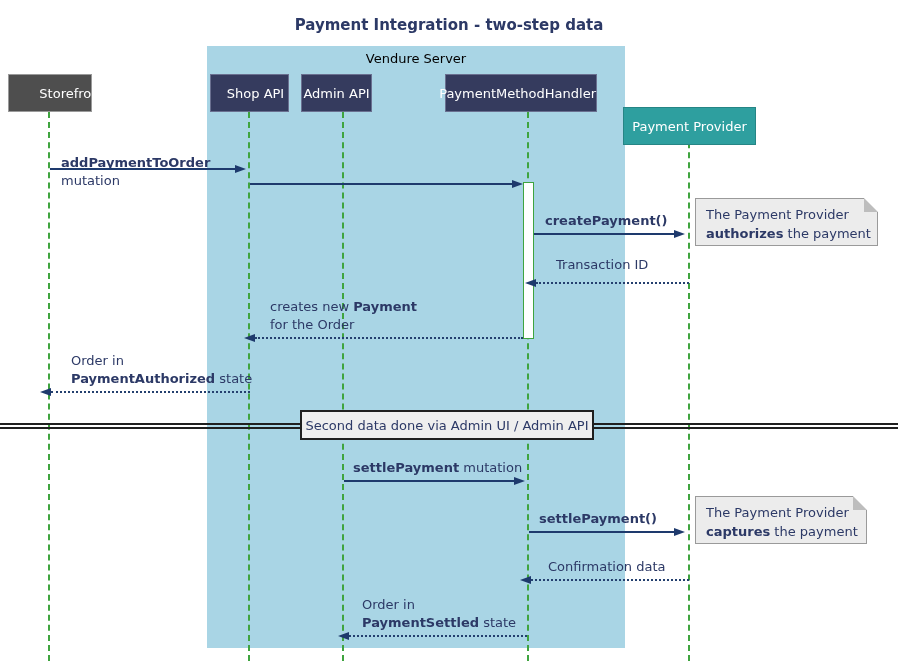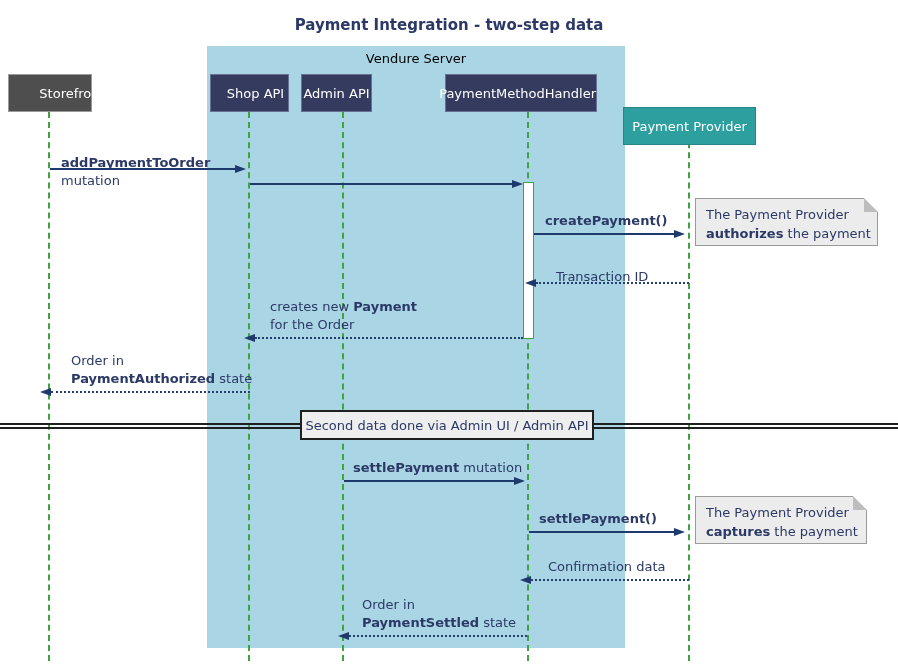--- a/index.html
+++ b/index.html
@@ -128,21 +128,21 @@
   <div class="arr solid" style="left:534px;top:233px;width:140px;">
       <i class="hr"></i>
     </div>
 
   <div class="note" style="left:695px;top:198px;width:183px;height:48px;">
     <span class="fold"></span>
     <span>The Payment Provider</span><br>
     <span class="b">authorizes</span><span> the payment</span>
   </div>
 
-  <div class="mlabel" style="left:556px;top:268px;">
+  <div class="mlabel" style="left:556px;top:256px;">
     <span>Transaction ID</span>
   </div>
   <div class="arr dot" style="left:536px;top:282px;width:153px;">
       <i class="hl"></i>
     </div>
 
   <div class="mlabel" style="left:270px;top:298px;">
     <span>creates new </span><span class="b">Payment</span><br>
     <span>for the Order</span>
   </div>

